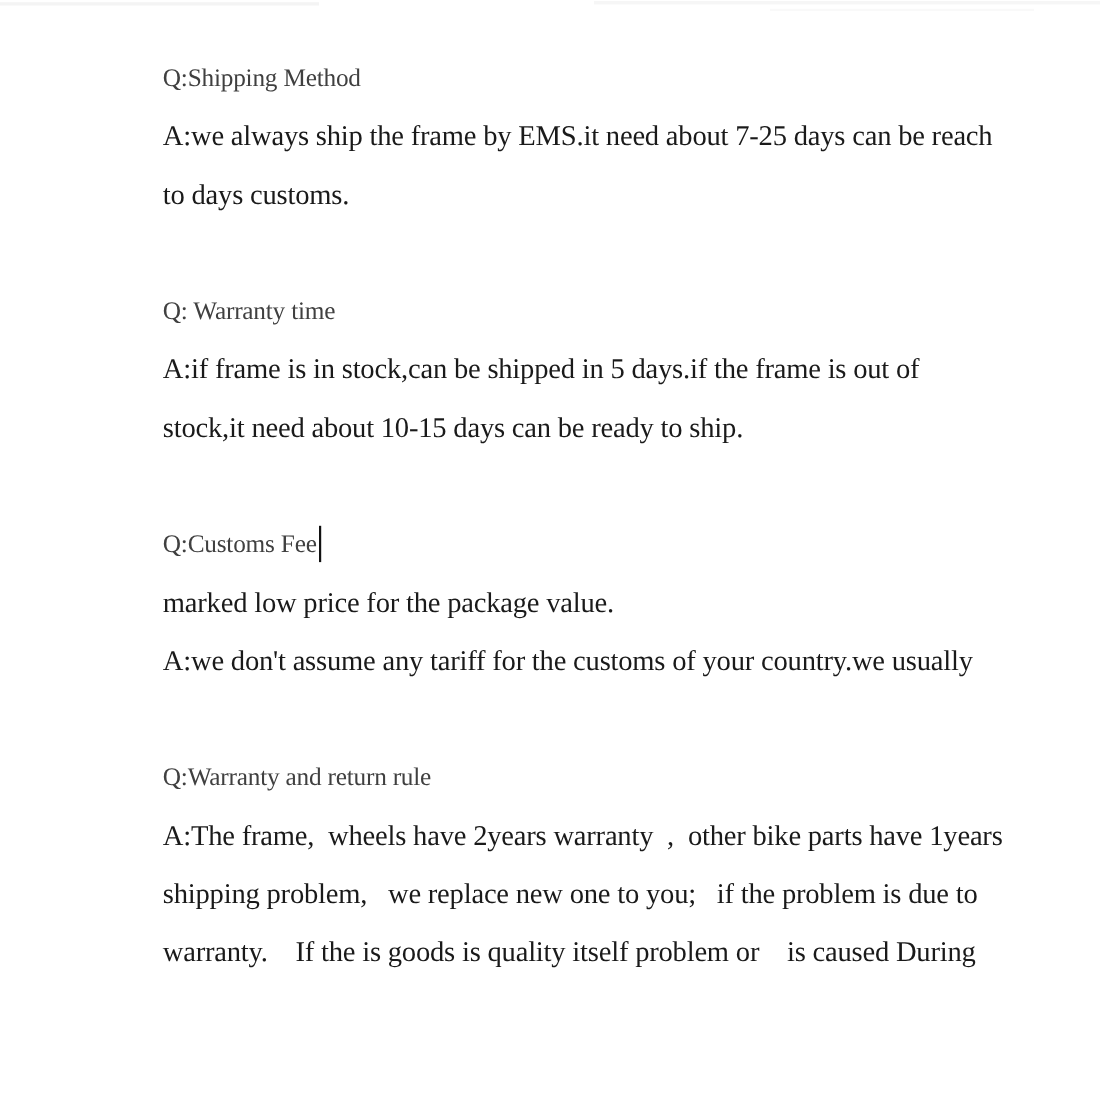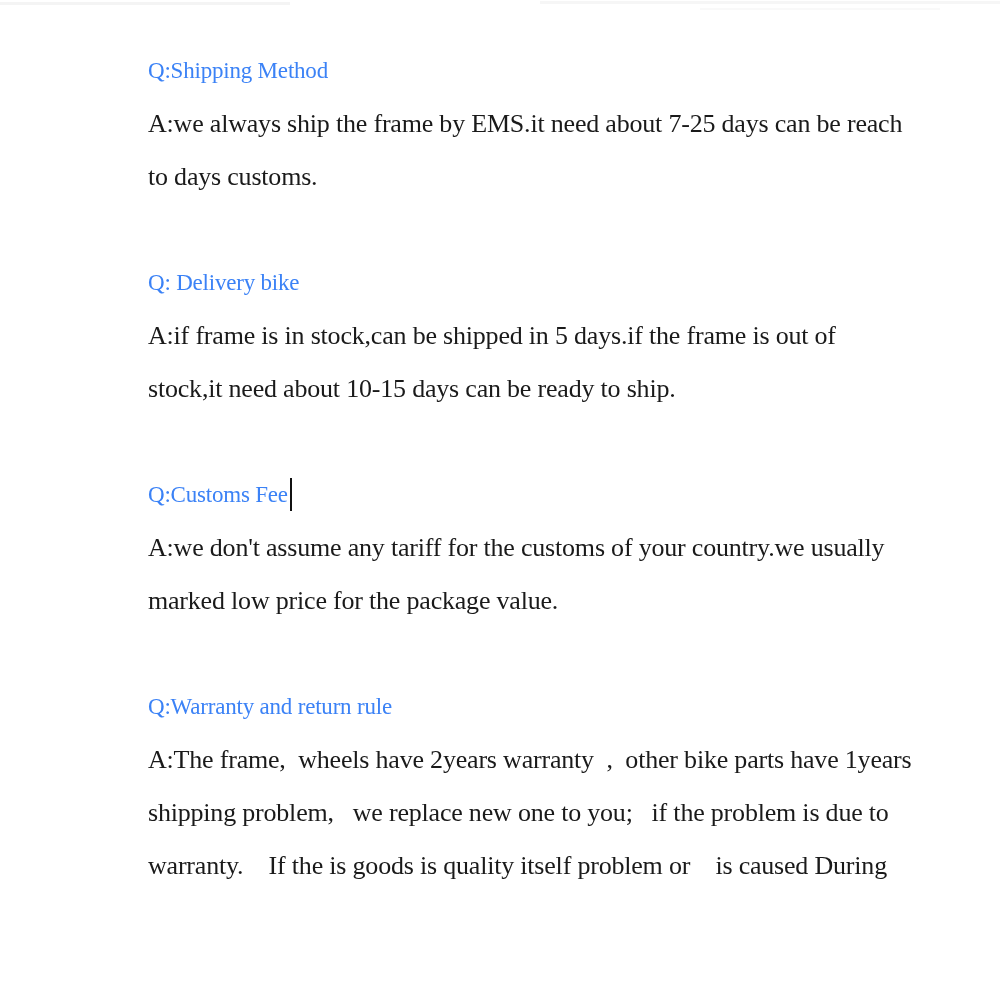--- a/index.html
+++ b/index.html
@@ -35,21 +35,21 @@
   .faq-section + .faq-section { margin-top: 53px; } 
 
   .line {
     height: 53px;
     display: flex;
     align-items: center;
     white-space: pre;          
     letter-spacing: -0.2px;
   }
   .question {
-    color: #3b82f6;
+    color: #404040;
     font-size: 23px;
   }
   .answer {
     color: #1a1a1a;
     font-size: 26px;
   }
   .caret {
     display: inline-block;
     width: 2.5px;
     height: 33px;
@@ -69,32 +69,32 @@
   <div class="faq-section">
     <div class="line question">
       <span>Q:Shipping Method</span>
     </div>
     <div class="line answer">A:we always ship the frame by EMS.it need about 7-25 days can be reach</div>
     <div class="line answer">to days customs.</div>
   </div>
 
   <div class="faq-section">
     <div class="line question">
-      <span>Q: Delivery bike</span>
+      <span>Q: Warranty time</span>
     </div>
     <div class="line answer">A:if frame is in stock,can be shipped in 5 days.if the frame is out of</div>
     <div class="line answer">stock,it need about 10-15 days can be ready to ship.</div>
   </div>
 
   <div class="faq-section">
     <div class="line question">
       <span>Q:Customs Fee</span><span class="caret"></span>
     </div>
+    <div class="line answer">marked low price for the package value.</div>
     <div class="line answer">A:we don't assume any tariff for the customs of your country.we usually</div>
-    <div class="line answer">marked low price for the package value.</div>
   </div>
 
   <div class="faq-section">
     <div class="line question">
       <span>Q:Warranty and return rule</span>
     </div>
     <div class="line answer">A:The frame,  wheels have 2years warranty  ,  other bike parts have 1years</div>
     <div class="line answer">shipping problem,   we replace new one to you;   if the problem is due to</div>
     <div class="line answer">warranty.    If the is goods is quality itself problem or    is caused During</div>
   </div>

